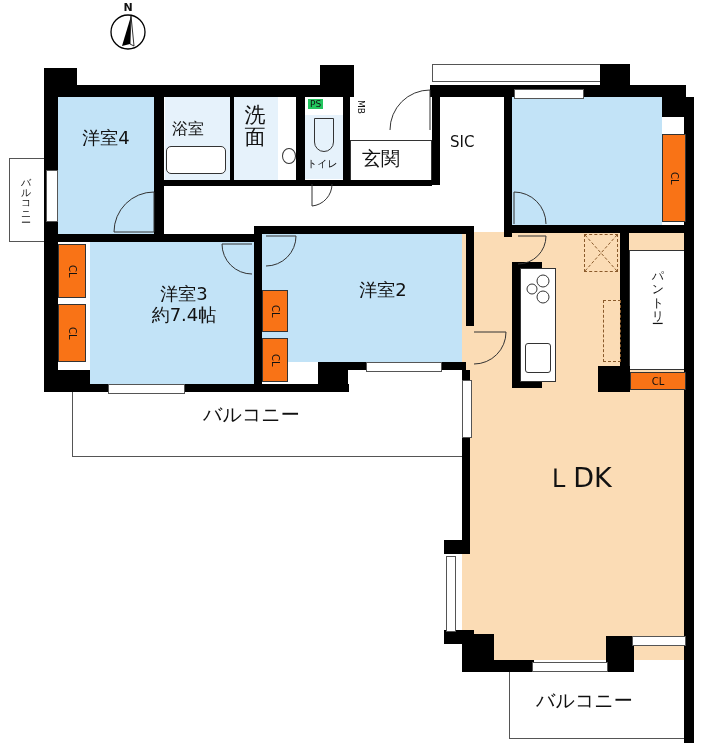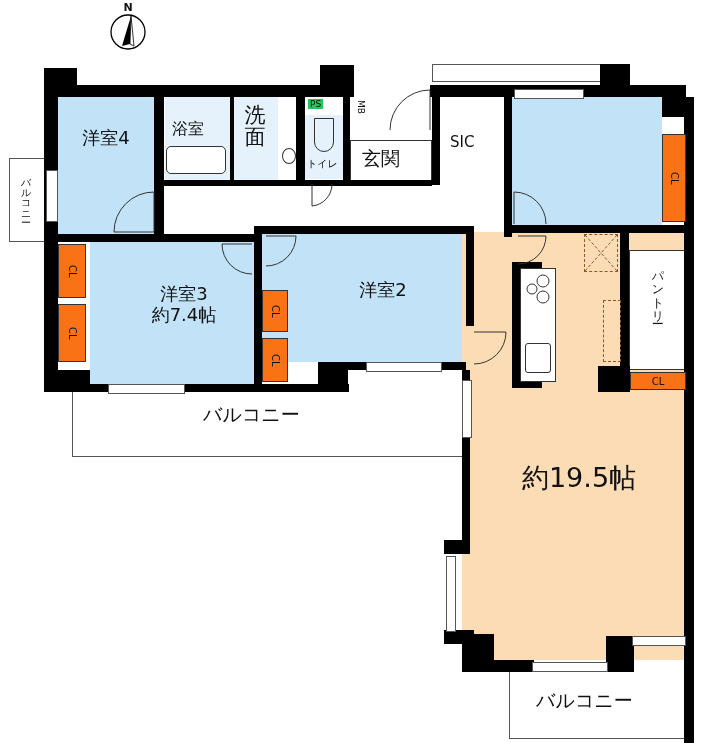--- a/index.html
+++ b/index.html
@@ -181,14 +181,14 @@
 </div>
 <div class="lbl big" style="left:90px;top:284px;width:188px;">
   <div>洋室3</div>
   <div>約7.4帖</div>
 </div>
 <div class="lbl big" style="left:300px;top:280px;width:166px;">
   <div>洋室2</div>
 </div>
 <div class="lbl vert" style="left:650px;top:262px;font-size:12px;">パントリー</div>
 <div class="lbl" style="left:474px;top:458px;width:210px;font-size:27px;line-height:1.45;">
-  <div>約19.5帖</div>
+  <div>ＬDK</div>
 </div>
 
 </body></html>

